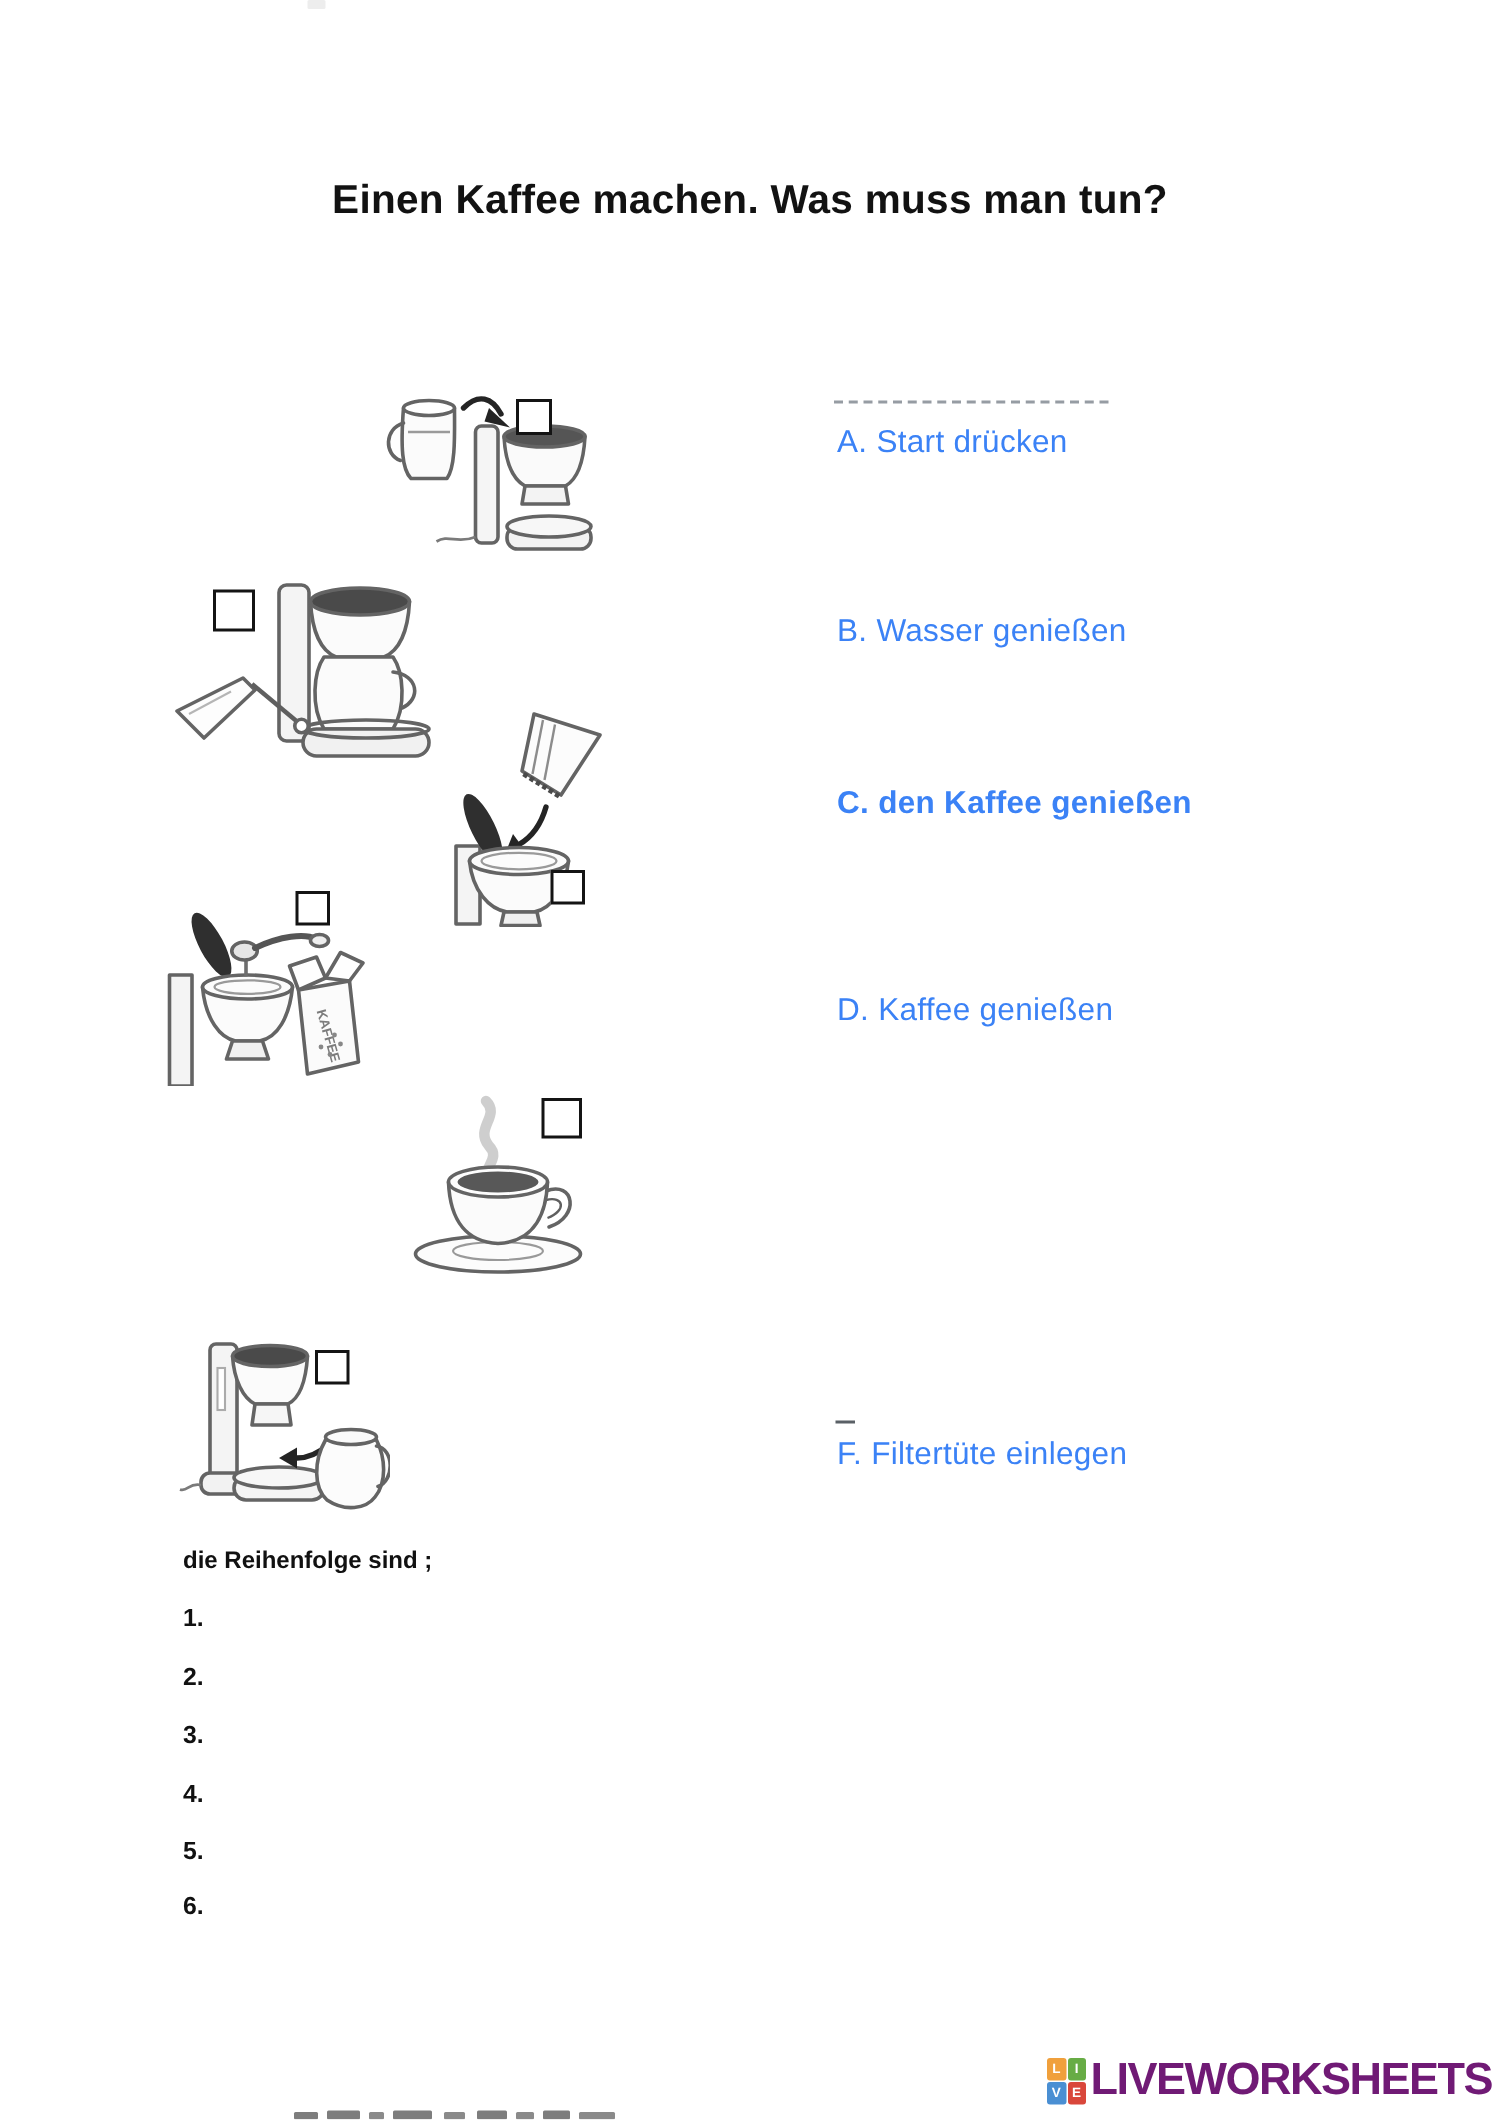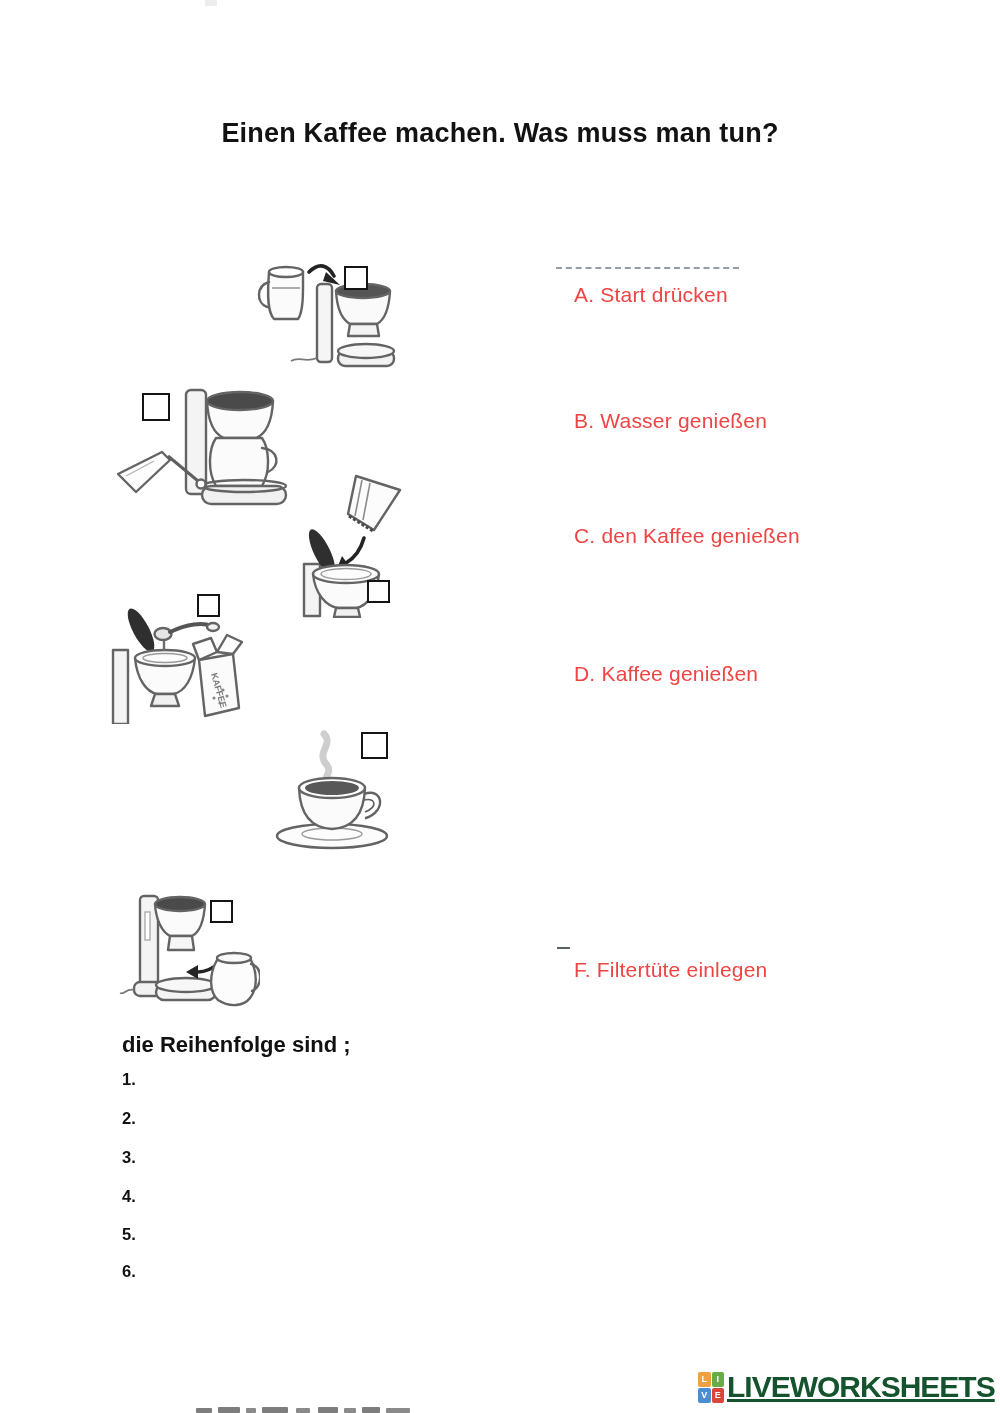--- a/index.html
+++ b/index.html
@@ -1,27 +1,27 @@
 <!DOCTYPE html>
 <html><head>
 <meta charset="utf-8">
 <style>
   html,body{margin:0;padding:0;background:#ffffff;}
   .page{position:relative;width:1000px;height:1413px;background:#ffffff;overflow:hidden;
         font-family:"Liberation Sans",sans-serif;}
   .title-line{position:absolute;left:0;right:0;text-align:center;font-weight:bold;
               font-size:27px;color:#121212;letter-spacing:0.2px;}
-  .instr{position:absolute;left:574px;font-size:21px;color:#ef4444;white-space:nowrap;
+  .instr{position:absolute;left:558px;font-size:21px;color:#3b82f6;white-space:nowrap;
          letter-spacing:0.2px;}
   .dashed-line{position:absolute;left:556px;top:267px;width:183px;height:0;
                border-top:2px dashed #969ca3;}
   .f-dash{position:absolute;left:557px;top:947px;width:13px;height:0;border-top:2px solid #5a6066;}
   .checkbox{position:absolute;background:#ffffff;border:2px solid #141414;box-sizing:border-box;}
   .pic{position:absolute;}
-  .order-heading{position:absolute;left:122px;top:1032px;font-size:22px;font-weight:bold;color:#111;}
+  .order-heading{position:absolute;left:122px;top:1032px;font-size:16px;font-weight:bold;color:#111;}
   .order-item{position:absolute;left:122px;font-size:16.5px;font-weight:bold;color:#111;}
   .footer-logo{position:absolute;left:698px;top:1370px;display:flex;align-items:center;}
   .logo-grid{display:grid;grid-template-columns:12.5px 12.5px;grid-template-rows:15px 15px;
              gap:1px;margin-right:3px;}
   .logo-tile{display:flex;align-items:center;justify-content:center;color:#fff;
              font-size:9px;font-weight:bold;border-radius:2px;line-height:1;}
   .brand-text{font-size:30px;font-weight:bold;letter-spacing:-1px;}
   .artifact{position:absolute;border-radius:1px;}
   svg{display:block;}
   .sk{stroke:#646464;stroke-width:2.4;stroke-linecap:round;stroke-linejoin:round;}
@@ -165,41 +165,41 @@
       <path class="sk" d="M99,68 C91,82 91,100 100,108 C112,116 126,114 132,106 C140,96 139,80 133,68 Z" fill="#fcfcfc"></path>
       <ellipse class="sk" cx="116" cy="66" rx="17" ry="5" fill="#fafafa"></ellipse>
       <path class="sk" d="M133,72 C145,74 145,95 134,99" fill="none" stroke="#2f2f2f" stroke-width="5"></path>
     </g>
   </svg>
   <div class="checkbox" style="left:210px;top:900px;width:23px;height:23px;"></div>
 
   <div class="dashed-line"></div>
   <div class="instr" style="top:283px;">A. Start drücken</div>
   <div class="instr" style="top:409px;">B. Wasser genießen</div>
-  <div class="instr" style="top:524px;">C. den Kaffee genießen</div>
+  <div class="instr" style="top:524px;font-weight:bold;">C. den Kaffee genießen</div>
   <div class="instr" style="top:662px;">D. Kaffee genießen</div>
   <div class="f-dash"></div>
   <div class="instr" style="top:958px;">F. Filtertüte einlegen</div>
 
   <div class="order-heading">die Reihenfolge sind ;</div>
   <div class="order-item" style="top:1070px;">1.</div>
   <div class="order-item" style="top:1109px;">2.</div>
   <div class="order-item" style="top:1148px;">3.</div>
   <div class="order-item" style="top:1187px;">4.</div>
   <div class="order-item" style="top:1225px;">5.</div>
   <div class="order-item" style="top:1262px;">6.</div>
 
   <div class="footer-logo">
     <div class="logo-grid">
       <div class="logo-tile" style="background: rgb(240, 160, 60);">L</div>
       <div class="logo-tile" style="background: rgb(103, 172, 69);">I</div>
       <div class="logo-tile" style="background: rgb(74, 143, 211);">V</div>
       <div class="logo-tile" style="background: rgb(217, 71, 59);">E</div>
     </div>
-    <div class="brand-text" style="color: #14532d; text-decoration: underline;">LIVEWORKSHEETS</div>
+    <div class="brand-text" style="color: #701a75;">LIVEWORKSHEETS</div>
   </div>
 
   <div>
     <div class="artifact" style="left:196px;top:1408px;width:16px;height:5px;background:#7d7d7d;"></div>
     <div class="artifact" style="left:218px;top:1407px;width:22px;height:6px;background:#7d7d7d;"></div>
     <div class="artifact" style="left:246px;top:1408px;width:10px;height:5px;background:#8a8a8a;"></div>
     <div class="artifact" style="left:262px;top:1407px;width:26px;height:6px;background:#7d7d7d;"></div>
     <div class="artifact" style="left:296px;top:1408px;width:14px;height:5px;background:#8a8a8a;"></div>
     <div class="artifact" style="left:318px;top:1407px;width:20px;height:6px;background:#7d7d7d;"></div>
     <div class="artifact" style="left:344px;top:1408px;width:12px;height:5px;background:#8a8a8a;"></div>

